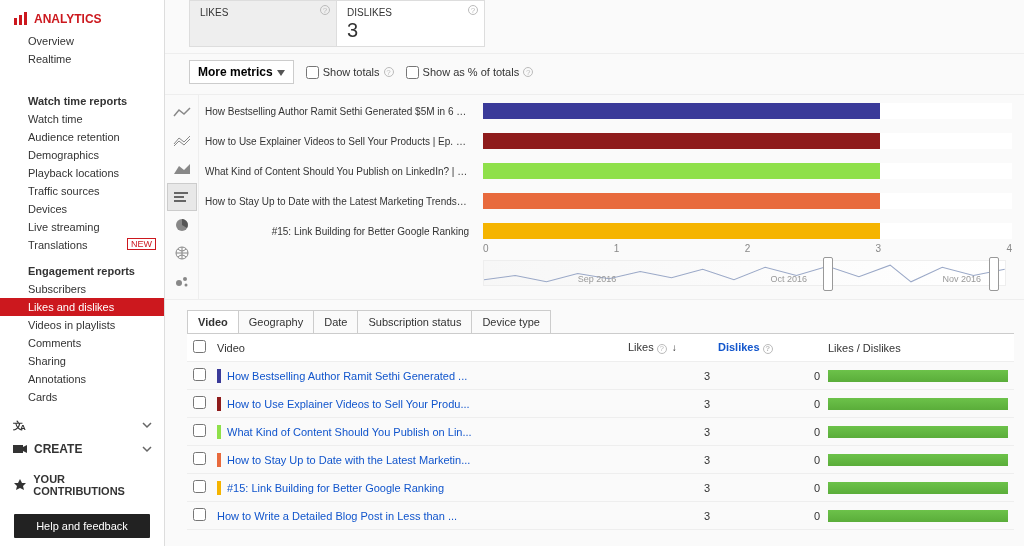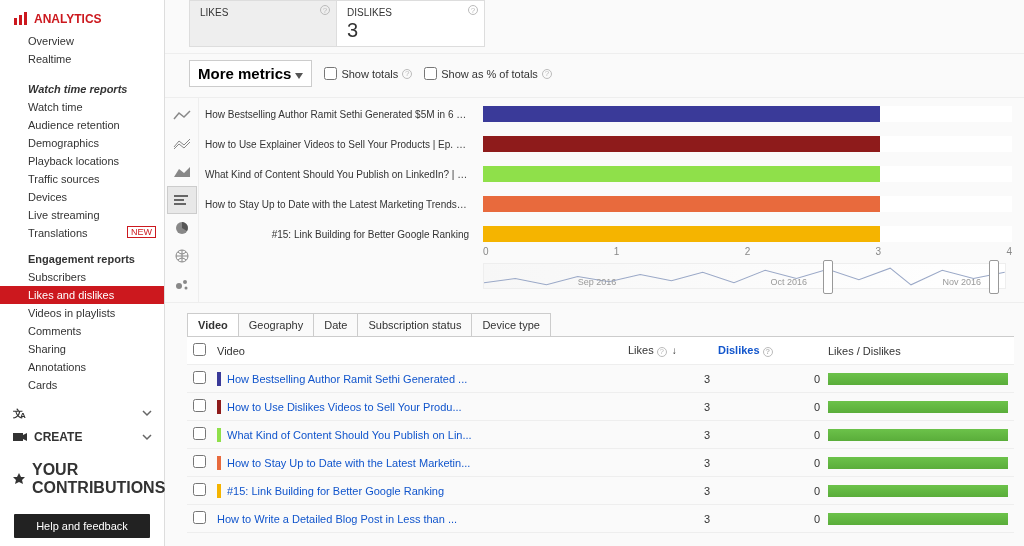--- a/index.html
+++ b/index.html
@@ -18,21 +18,21 @@
   .icon-slot { width:16px; height:16px; display:inline-flex; align-items:center; justify-content:center; }
   
   .main { flex:1; display:flex; flex-direction:column; overflow:hidden; background:#fafafa; }
   .tiles { display:flex; gap:0; padding:0 0 6px 24px; border-bottom:1px solid #eee; }
   .tile { width:148px; border:1px solid #ddd; border-left:none; background:#fff; padding:6px 10px 4px 10px; position:relative; }
   .tile:first-child { background:#eee; border-left:1px solid #ddd; }
   .tile .label { font-size:10px; color:#333; text-transform:uppercase; }
   .tile .value { font-size:20px; margin-top:1px; }
   .info-dot { position:absolute; right:6px; top:4px; width:10px; height:10px; border:1px solid #bbb; border-radius:50%; font-size:8px; color:#bbb; display:flex; align-items:center; justify-content:center; }
   .toolbar { display:flex; align-items:center; gap:12px; padding:6px 0 10px 24px; border-bottom:1px solid #eee; }
-  .more-btn { border:1px solid #ccc; background:#fff; padding:4px 8px; font-size:15px; font-weight:bold; cursor:pointer; display:flex; align-items:center; gap:4px; }
+  .more-btn { border:1px solid #ccc; background:#fff; padding:4px 8px; font-size:12px; font-weight:bold; cursor:pointer; display:flex; align-items:center; gap:4px; }
   .chk-line { display:flex; align-items:center; gap:4px; font-size:11px; color:#333; }
   .mini-info { width:10px; height:10px; border:1px solid #bbb; border-radius:50%; font-size:8px; color:#bbb; display:flex; align-items:center; justify-content:center; }
   .content { flex:1; display:flex; flex-direction:column; overflow:hidden; }
   .chart-row { display:flex; align-items:stretch; border-bottom:1px solid #eee; }
   .chart-type-col { width:34px; border-right:1px solid #eee; padding:4px 0; display:flex; flex-direction:column; align-items:center; gap:0; }
   .ct-btn { width:30px; height:28px; display:flex; align-items:center; justify-content:center; border:1px solid transparent; cursor:pointer; }
   .ct-btn.active { background:#e8e8e8; border-color:#ccc; }
   .chart-area { flex:1; padding:8px 12px 2px 6px; display:flex; flex-direction:column; }
   .bars-wrap { display:flex; flex-direction:column; gap:14px; }
   .bar-line { display:flex; align-items:center; gap:8px; }
@@ -73,21 +73,21 @@
             <rect x="1" y="6" width="3" height="7" fill="#cc181e"></rect>
             <rect x="6" y="3" width="3" height="10" fill="#cc181e"></rect>
             <rect x="11" y="0" width="3" height="13" fill="#cc181e"></rect>
           </svg>
       </span>
       <span>ANALYTICS</span>
     </div>
     <a class="side-sub">Overview</a>
     <a class="side-sub">Realtime</a>
 
-    <a class="side-sub bold" style="margin-top:12px;font-style:italic;">Watch time reports</a>
+    <a class="side-sub bold" style="margin-top:24px;">Watch time reports</a>
     <a class="side-sub">Watch time</a>
     <a class="side-sub">Audience retention</a>
     <a class="side-sub">Demographics</a>
     <a class="side-sub">Playback locations</a>
     <a class="side-sub">Traffic sources</a>
     <a class="side-sub">Devices</a>
     <a class="side-sub">Live streaming</a>
     <a class="side-sub">
       <span>Translations</span>
       <span class="new-badge">NEW</span>
@@ -130,21 +130,21 @@
           </svg>
       </span>
     </div>
 
     <div class="side-header" style="margin-top:8px;">
       <span class="icon-slot">
         <svg width="14" height="14" viewBox="0 0 14 14">
             <polygon points="7,1 9,5 13,5 10,8 11,12 7,10 3,12 4,8 1,5 5,5" fill="#333"></polygon>
           </svg>
       </span>
-      <span style="font-size:16px;">YOUR CONTRIBUTIONS</span>
+      <span style="font-size:11px;">YOUR CONTRIBUTIONS</span>
     </div>
 
     <button class="help-btn">Help and feedback</button>
   </div>
 
   <div class="main">
 
     <div class="tiles">
       <div class="tile">
         <div class="label">LIKES</div>
@@ -311,21 +311,21 @@
               <span class="cell-num">3</span>
               <span class="cell-num">0</span>
               <span>
                 <div class="ratio-bar" style="width: 100%;"></div>
               </span>
             </div>
             <div class="trow">
               <span><input type="checkbox" style=""></span>
               <span class="row-label">
                 <span class="row-chip" style="background: rgb(142, 27, 27);"></span>
-                <span>How to Use Dislikes Videos to Sell Your Produ...</span>
+                <span>How to Use Explainer Videos to Sell Your Produ...</span>
               </span>
               <span class="cell-num">3</span>
               <span class="cell-num">0</span>
               <span>
                 <div class="ratio-bar" style="width: 100%;"></div>
               </span>
             </div>
             <div class="trow">
               <span><input type="checkbox" style=""></span>
               <span class="row-label">

